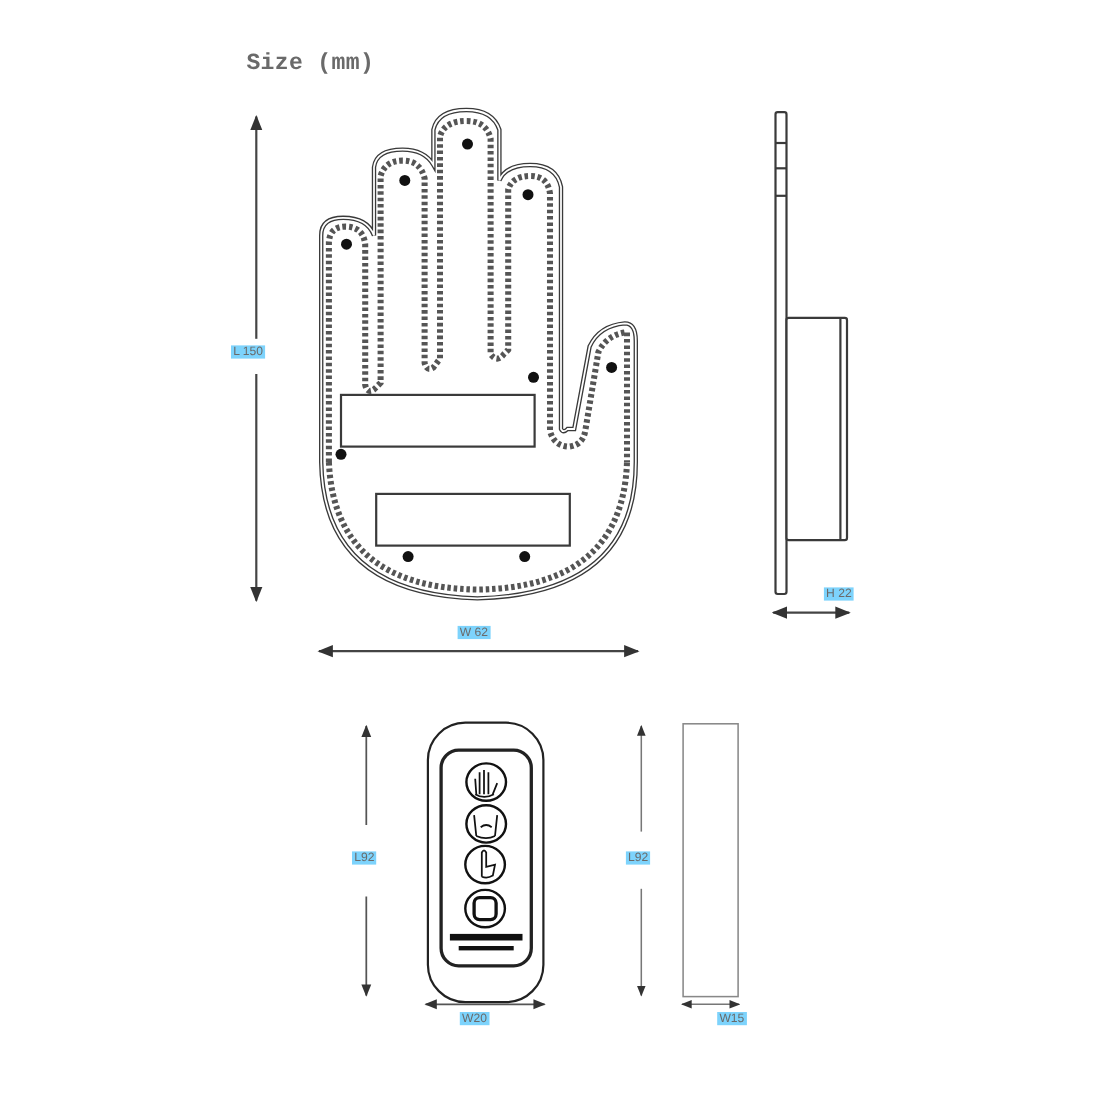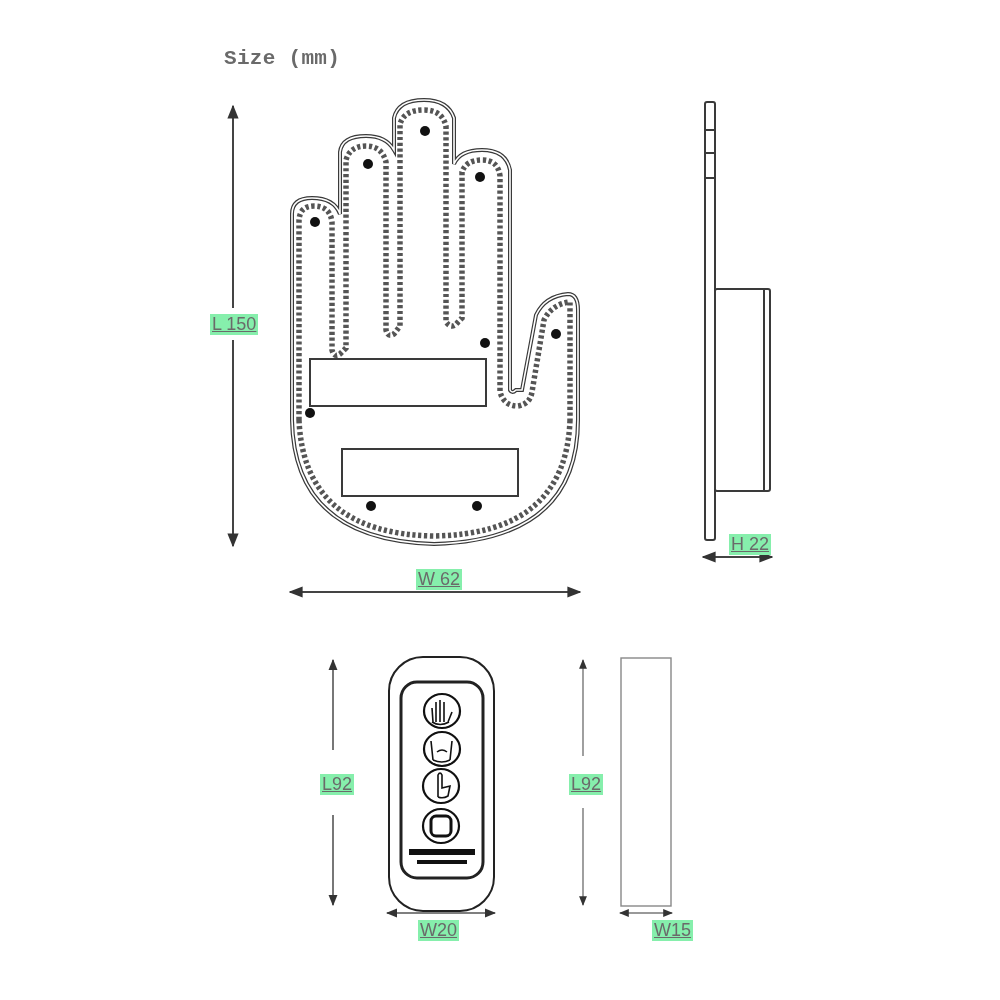--- a/index.html
+++ b/index.html
@@ -1,18 +1,18 @@
 <!DOCTYPE html>
 <html><head>
   <meta charset="utf-8">
   <style>
     html, body { margin: 0; padding: 0; background: #ffffff; }
     body { width: 1000px; height: 1000px; position: relative; overflow: hidden; font-family: "Liberation Sans", sans-serif; }
     .title { position: absolute; left: 224px; top: 47px; font-size: 21px; color: #6a6a6a; font-weight: bold; letter-spacing: 0.3px; font-family: Liberation Mono, monospace; }
-    .dim-label { position: absolute; font-size: 18px; color: #6a6a6a; background: #86efac; padding: 0 2px; white-space: nowrap; text-decoration: underline; }
+    .dim-label { position: absolute; font-size: 11px; color: #6a6a6a; background: #7dd3fc; padding: 0 2px; white-space: nowrap; }
     svg.stage { position: absolute; left: 0; top: 0; }
   </style>
 </head>
 <body>
 
 <div class="title">Size (mm)</div>
 
 <svg class="stage" width="1000" height="1000" viewBox="0 0 1000 1000">
   <defs>
     <marker id="arr" viewBox="0 0 10 10" refX="9" refY="5" markerWidth="7" markerHeight="7" orient="auto-start-reverse">
@@ -101,17 +101,17 @@
   <g>
     <rect x="621" y="658" width="50" height="248" fill="none" stroke="#888" stroke-width="1.4"></rect>
     <line x1="583" y1="660" x2="583" y2="756" stroke="#777" stroke-width="1.4" marker-start="url(#arr)"></line>
     <line x1="583" y1="808" x2="583" y2="905" stroke="#777" stroke-width="1.4" marker-end="url(#arr)"></line>
     <line x1="620" y1="913" x2="672" y2="913" stroke="#777" stroke-width="1.4" marker-start="url(#arr)" marker-end="url(#arr)"></line>
   </g>
 </svg>
 
 <div class="dim-label" style="left:210px; top:314px;">L 150</div>
 <div class="dim-label" style="left:416px; top:569px;">W 62</div>
-<div class="dim-label" style="left:729px; top:534px;">H 22</div>
+<div class="dim-label" style="left:749px; top:534px;">H 22</div>
 <div class="dim-label" style="left:320px; top:774px;">L92</div>
 <div class="dim-label" style="left:418px; top:920px;">W20</div>
 <div class="dim-label" style="left:569px; top:774px;">L92</div>
 <div class="dim-label" style="left:652px; top:920px;">W15</div>
 
 </body></html>

